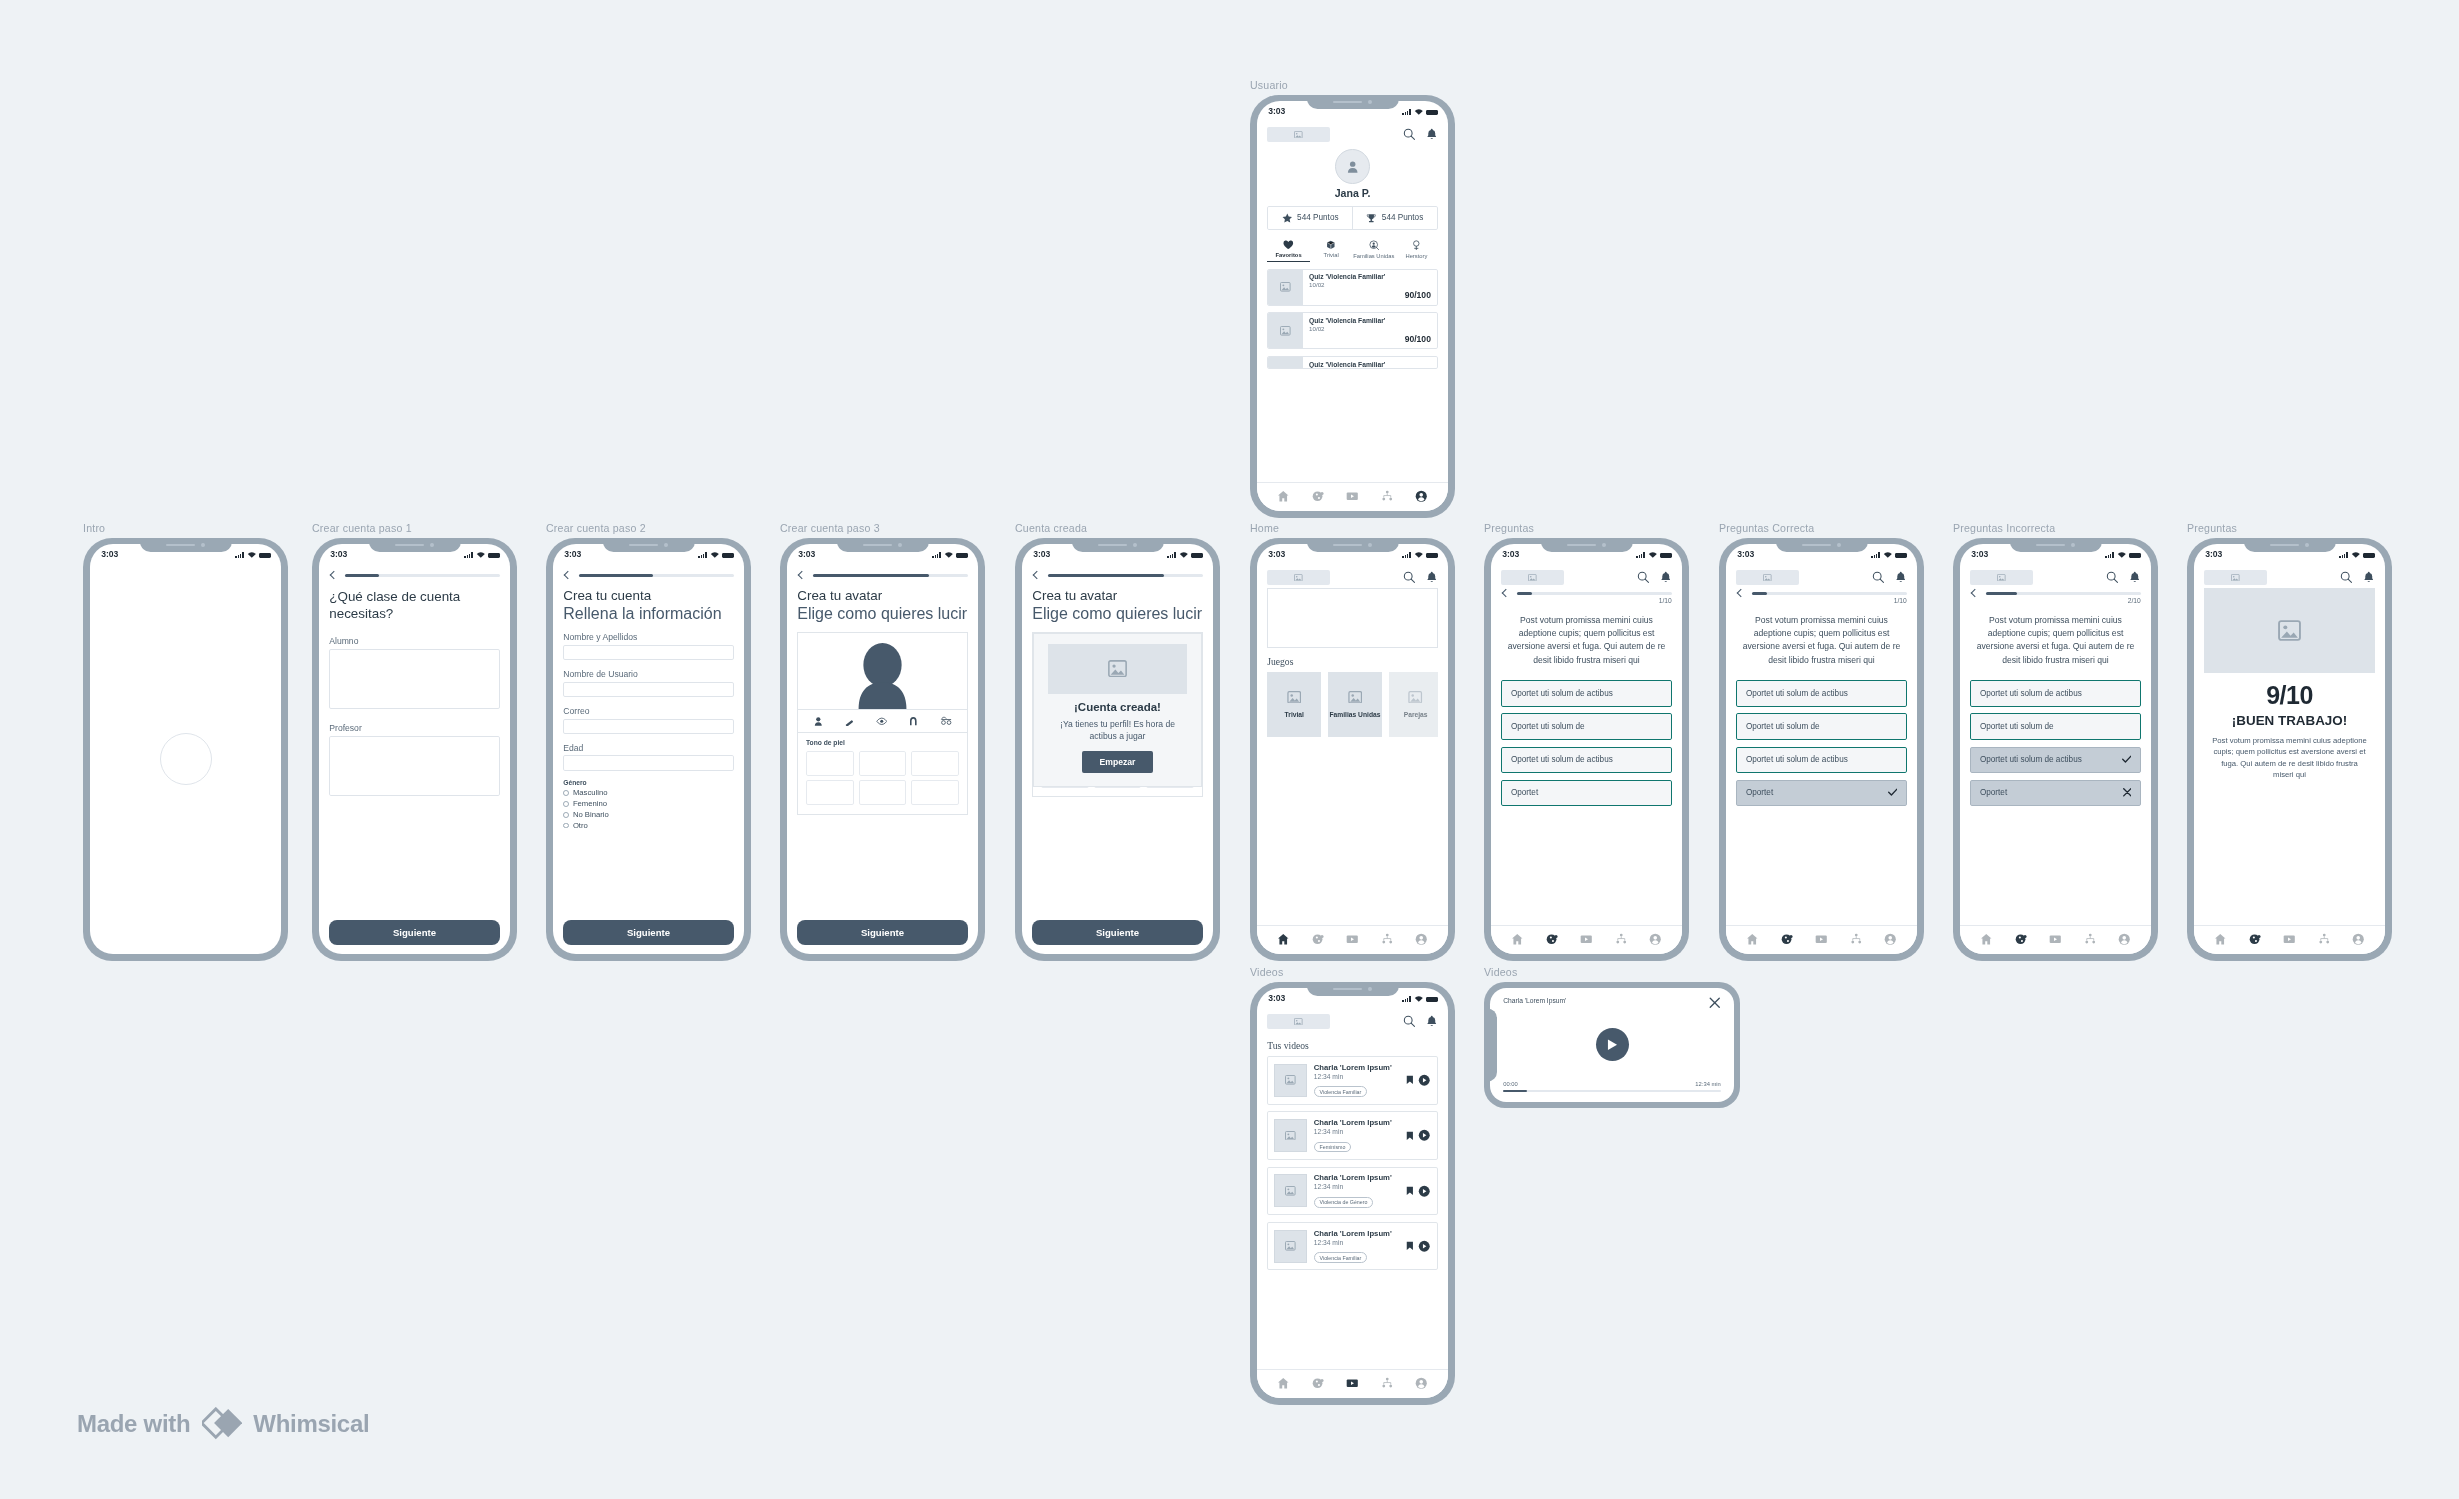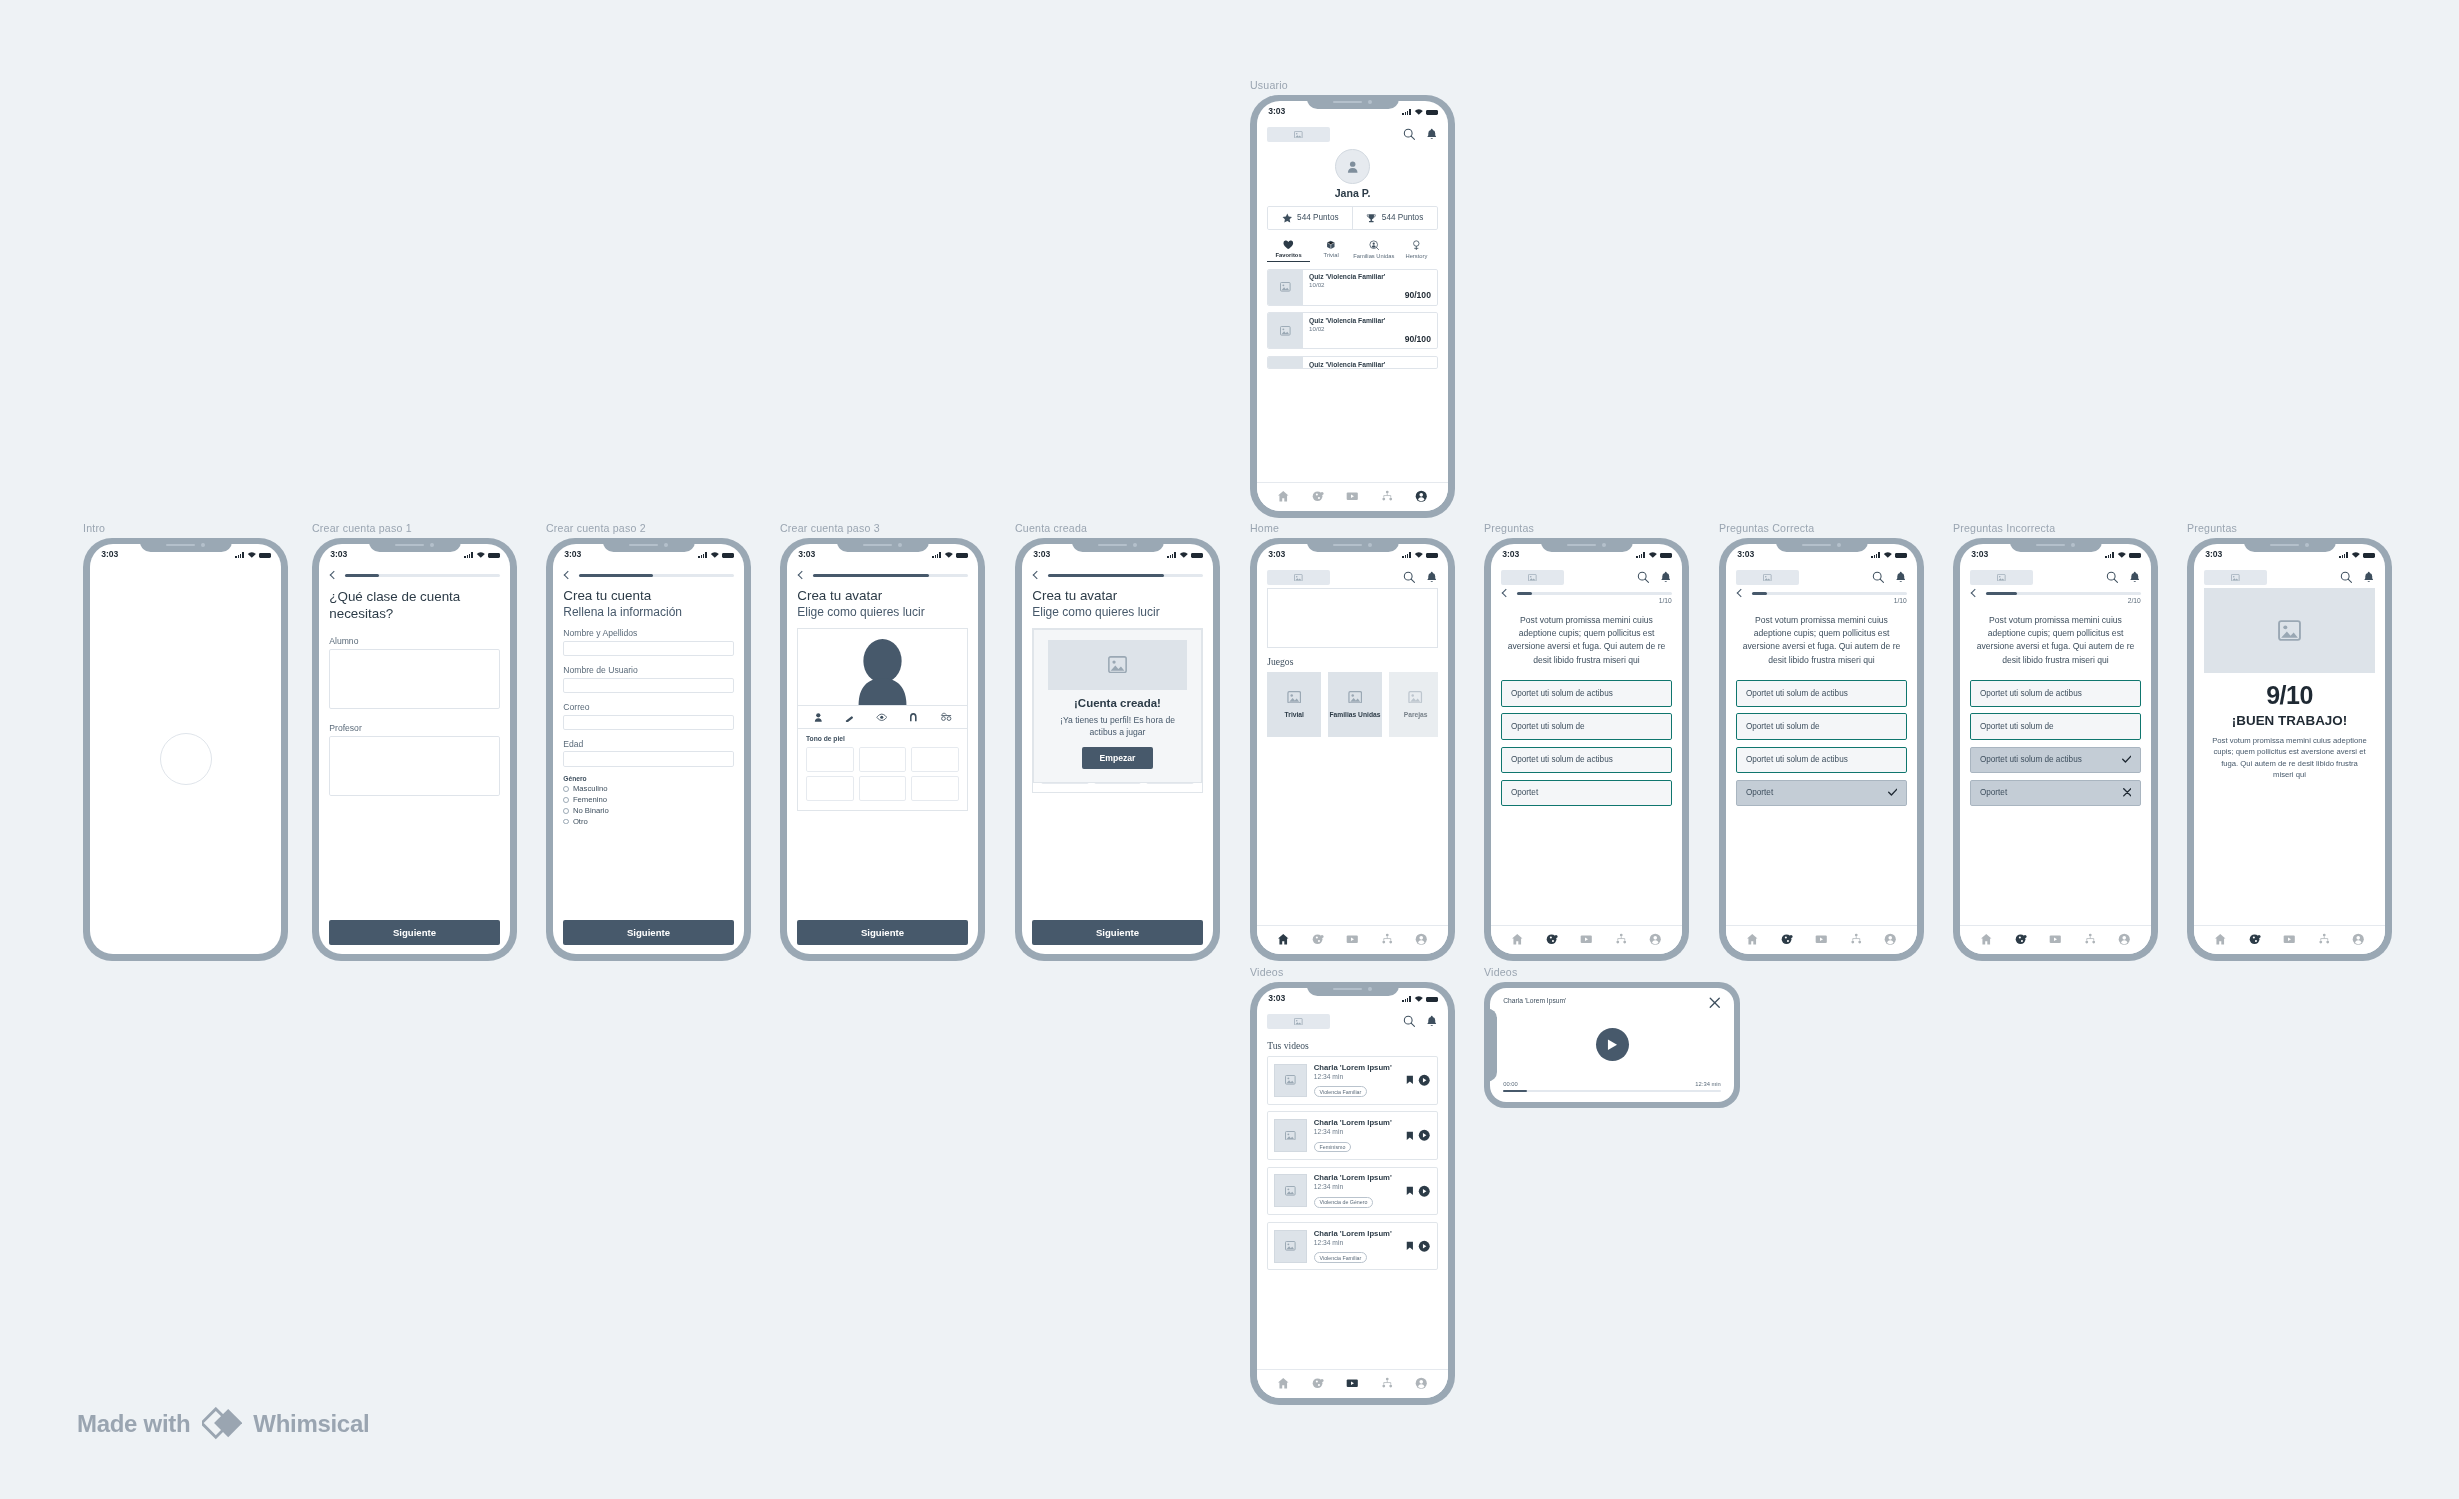--- a/index.html
+++ b/index.html
@@ -75,26 +75,26 @@
 
   
   .pad { padding: 0 10.6px; }
   .backrow { display: flex; align-items: center; gap: 7.7px; padding: 7.7px 10.6px 0 10.6px; }
   .chev-l { width: 5.8px; height: 5.8px; border-left: 1.3px solid #47596b;
             border-bottom: 1.3px solid #47596b; transform: rotate(45deg); margin-left:1.9px;}
   .prog { flex: 1; height: 2.9px; background: #e3e8ee; border-radius: 1.9px; position: relative; }
   .prog > span { position: absolute; left: 0; top: 0; bottom: 0; background: #47596b; border-radius: 1.9px; }
 
   .h1 { font-size: 13.4px; font-weight: normal; color: #2c3b47; line-height: 1.25; }
-  .h2 { font-size: 12px; color: #47596b; margin-top: 1px; }
+  .h2 { font-size: 16px; color: #47596b; margin-top: 1px; }
   .flabel { font-size: 8.6px; color: #5b6b7a; margin: 8.6px 0 2.9px 0; }
   .finput { border: 1px solid #dfe4ea; height: 15.4px; border-radius: 1.9px; background: #fff; }
   .btn-primary {
     background: #47596b; color: #fff; text-align: center;
-    font-size: 9.6px; font-weight: bold; border-radius: 2px;
+    font-size: 9.6px; font-weight: bold; border-radius: 8px;
     padding: 6.7px 0; margin: 0 10.6px 9.6px 10.6px;
   }
   .radio-row { display: flex; align-items: center; gap: 3.8px; font-size: 7.7px; color: #3e4f5e; margin-bottom: 1.9px; }
   .radio-dot { width: 5.8px; height: 5.8px; border: 1px solid #9aa8b4; border-radius: 50%; }
 
   .imgph { background: #dde3e9; display: flex; align-items: center; justify-content: center; }
 
   
   .opt {
     border: 1px solid #0f766e; background: #f4f6f8; border-radius: 1.9px;

